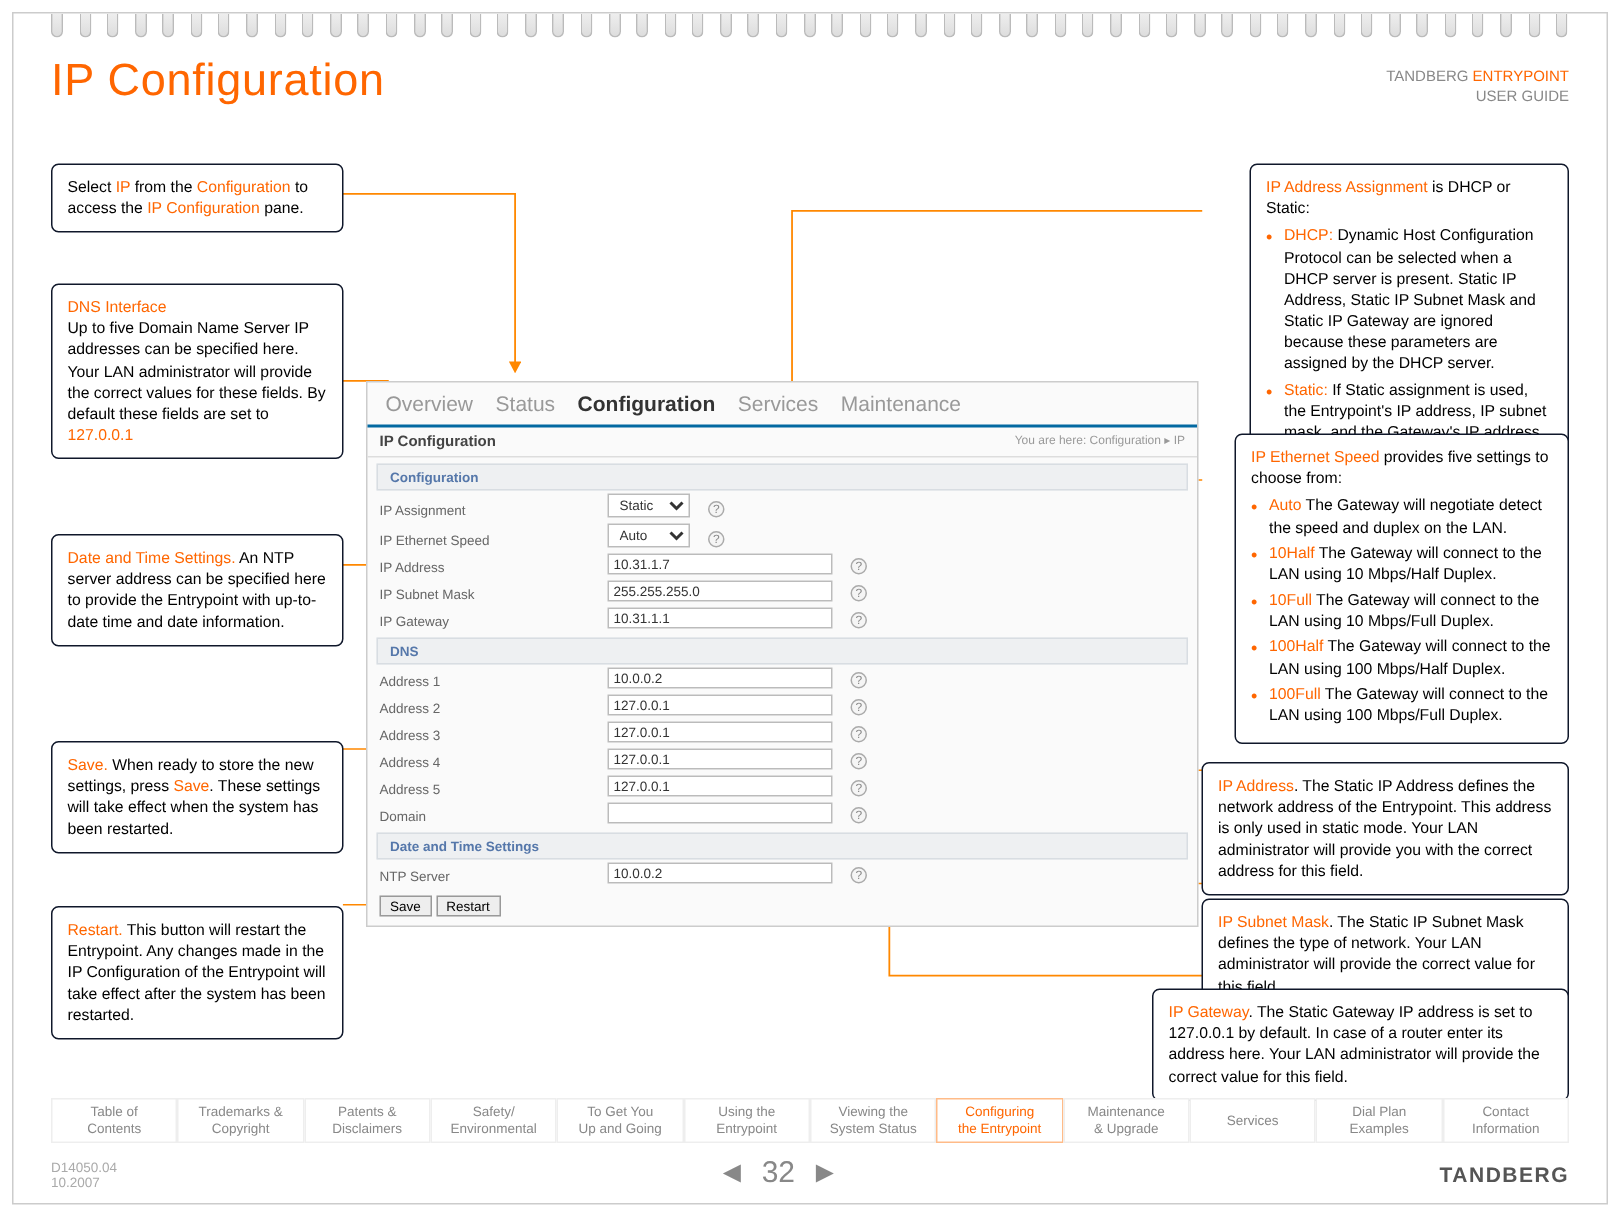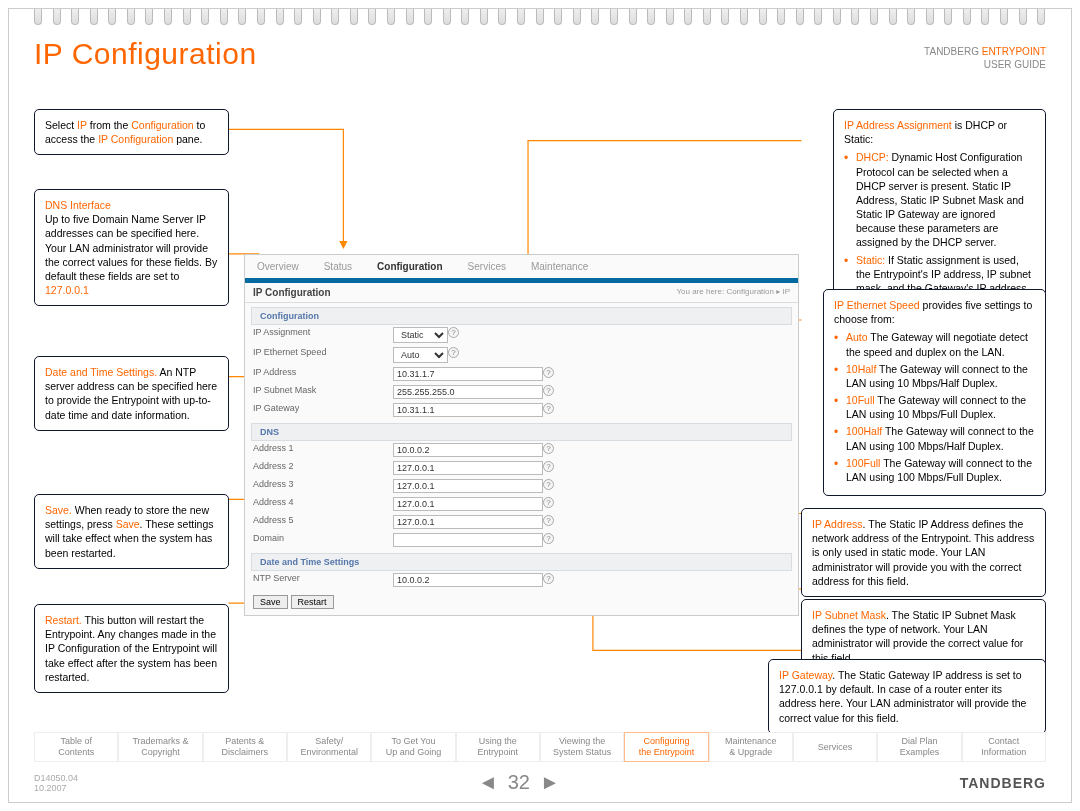--- a/index.html
+++ b/index.html
@@ -21,27 +21,27 @@
   .left2{top:105px;left:0;width:195px}
   .left3{top:272px;left:0;width:195px}
   .left4{top:410px;left:0;width:195px}
   .left5{top:520px;left:0;width:195px}
   .right1{top:25px;right:0;width:213px}
   .right2{top:205px;right:0;width:223px}
   .right3{top:424px;right:0;width:245px}
   .right4{top:515px;right:0;width:245px}
   .right5{top:575px;right:0;width:278px}
   .shot{position:absolute;top:170px;left:210px;width:555px;background:#fafafa;border:1px solid #ccc;font-size:9px;color:#555}
-  .tabs{display:flex;gap:13px;padding:4px 6px;border-bottom:5px solid #0369a1;font-size:10px;color:#999}
+  .tabs{display:flex;gap:3px;padding:4px 6px;border-bottom:2px solid #0369a1;font-size:14px;color:#999}
   .tabs span{padding:2px 6px}
   .tabs .act{color:#333;font-weight:bold}
   .pane-h{display:flex;justify-content:space-between;padding:4px 8px;font-size:10px;font-weight:bold;color:#444;border-bottom:1px solid #ddd}
   .pane-h .bc{font-weight:normal;font-size:8px;color:#999}
   .sect-h{background:#eef0f2;border:1px solid #d8dde2;color:#5577aa;font-weight:bold;padding:3px 8px;margin:4px 6px 0;font-size:9px}
-  .row{display:flex;align-items:flex-start;padding:2px 8px;gap:0}
+  .row{display:flex;align-items:flex-end;padding:2px 8px;gap:12px}
   .row label{width:140px;font-size:9px;color:#666}
   .row input,.row select{font-size:9px;border:1px solid #bbb;padding:1px 3px;background:#fff;color:#333}
   .row input{width:150px}
   .row select{width:55px}
   .row .q{width:11px;height:11px;border:1px solid #aaa;border-radius:50%;font-size:8px;text-align:center;line-height:10px;color:#888;background:#f5f5f5}
   .btns{padding:6px 8px}
   .btns button{font-size:9px;padding:1px 6px;border:1px solid #999;background:#eee;margin-right:3px;cursor:pointer}
   .toc{position:absolute;bottom:40px;left:25px;right:25px;display:flex;justify-content:space-between;text-align:center;font-size:9px;color:#888}
   .toc div{flex:1;border:1px solid #eee;padding:4px 2px;line-height:1.2;background:#fff;position:relative;height:30px;display:flex;flex-direction:column;justify-content:center}
   .toc .act{color:#ff6600;border-color:#ffbb88}

